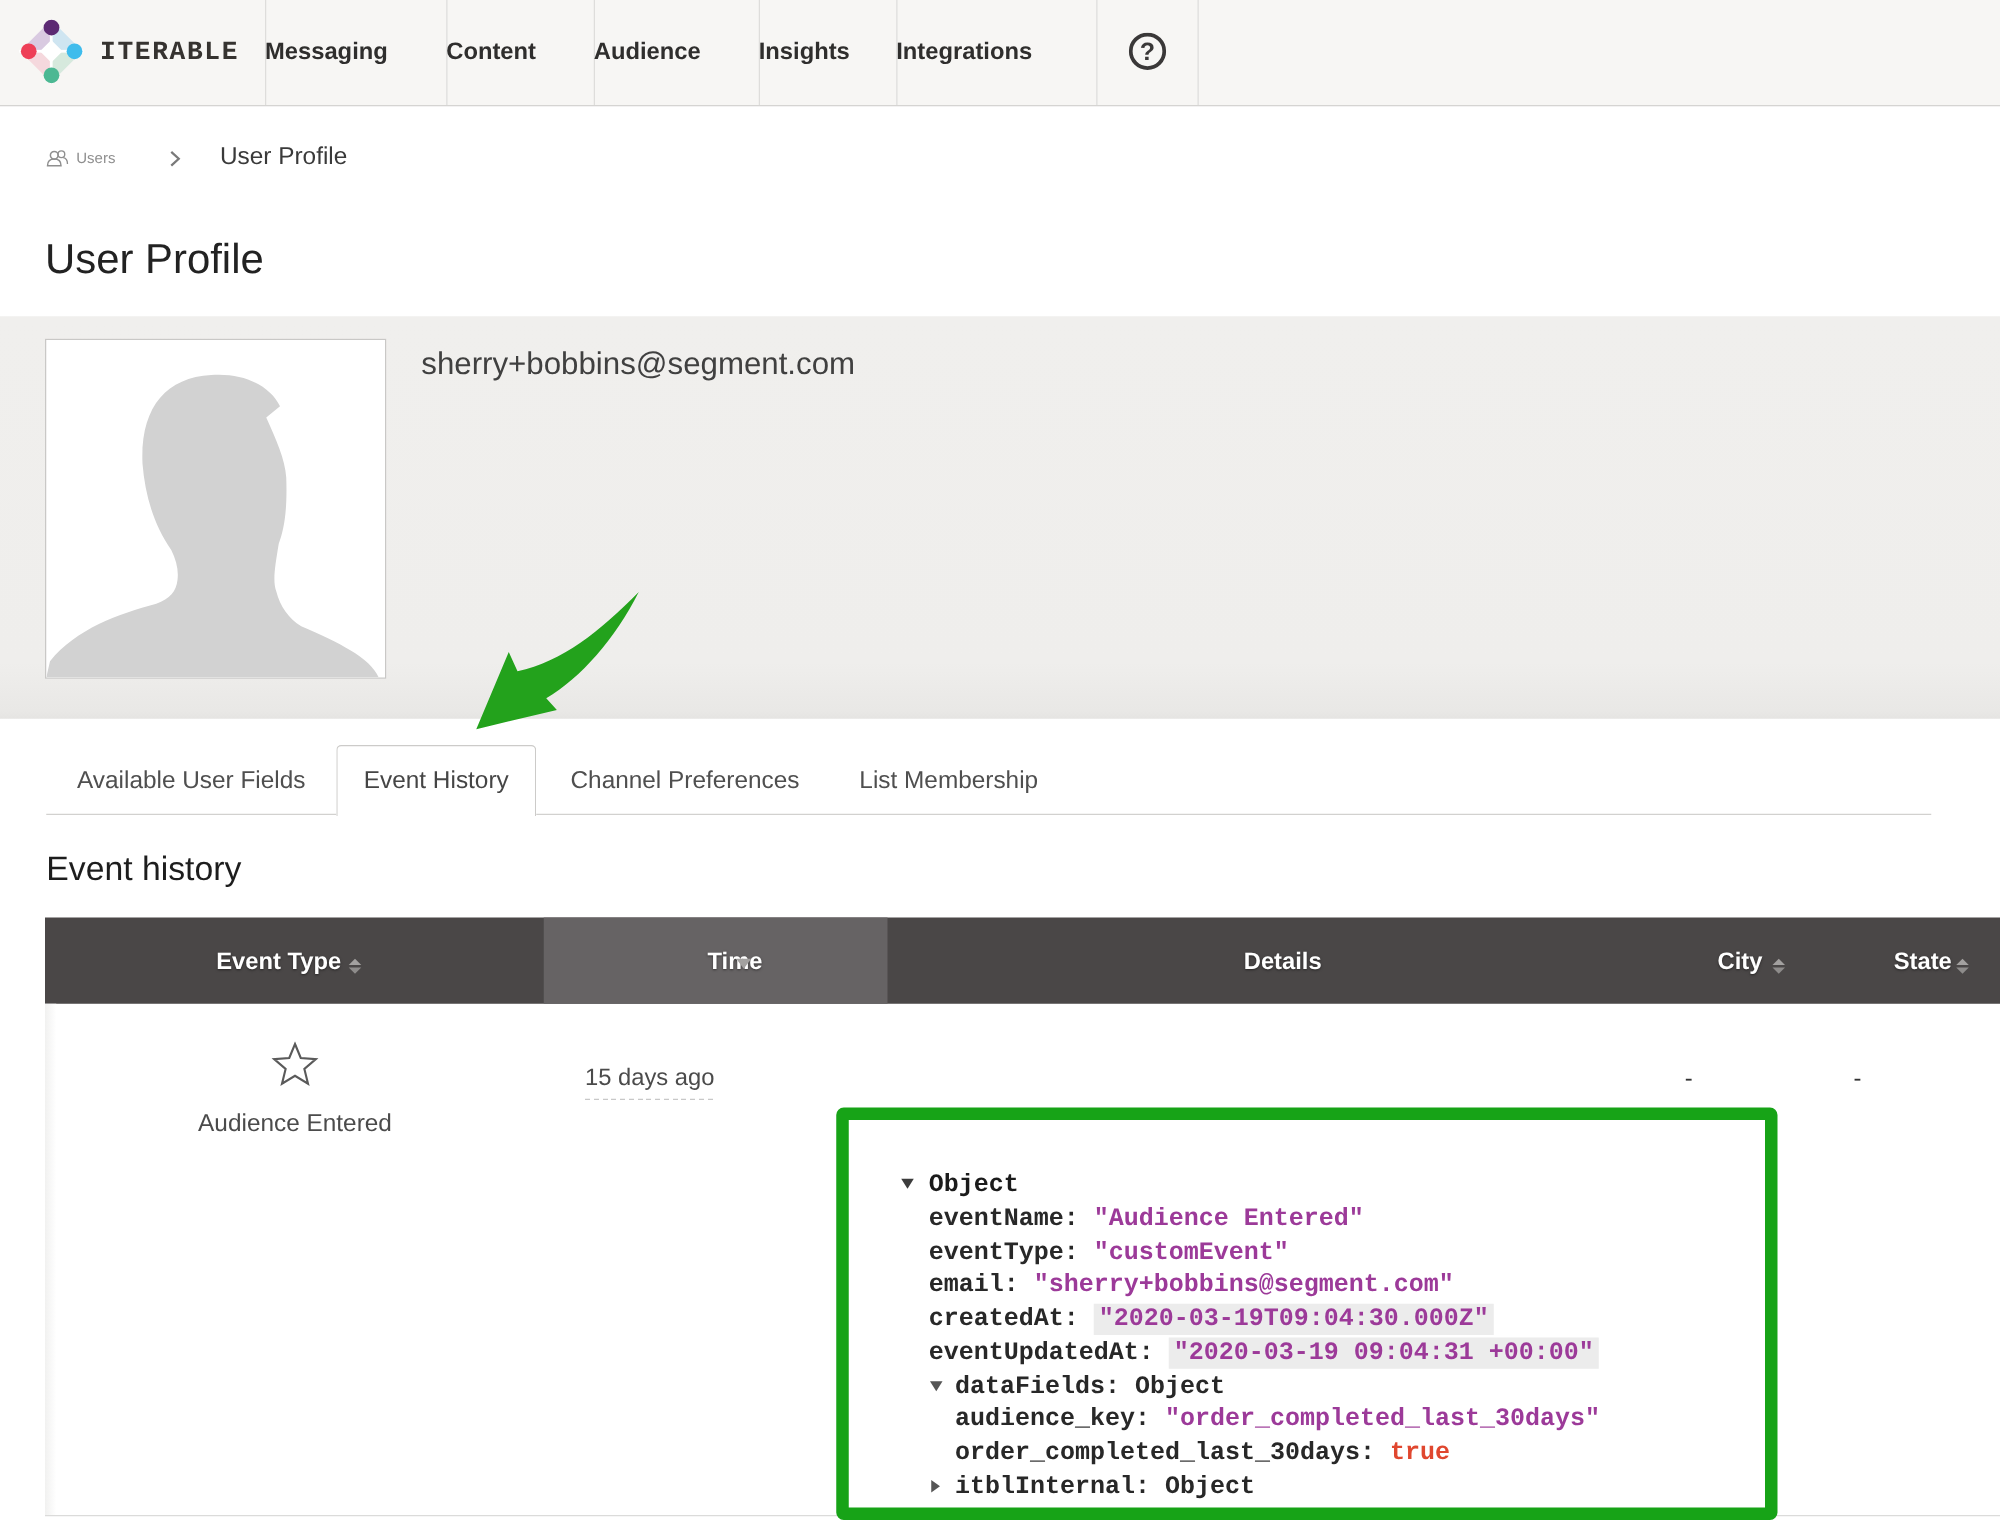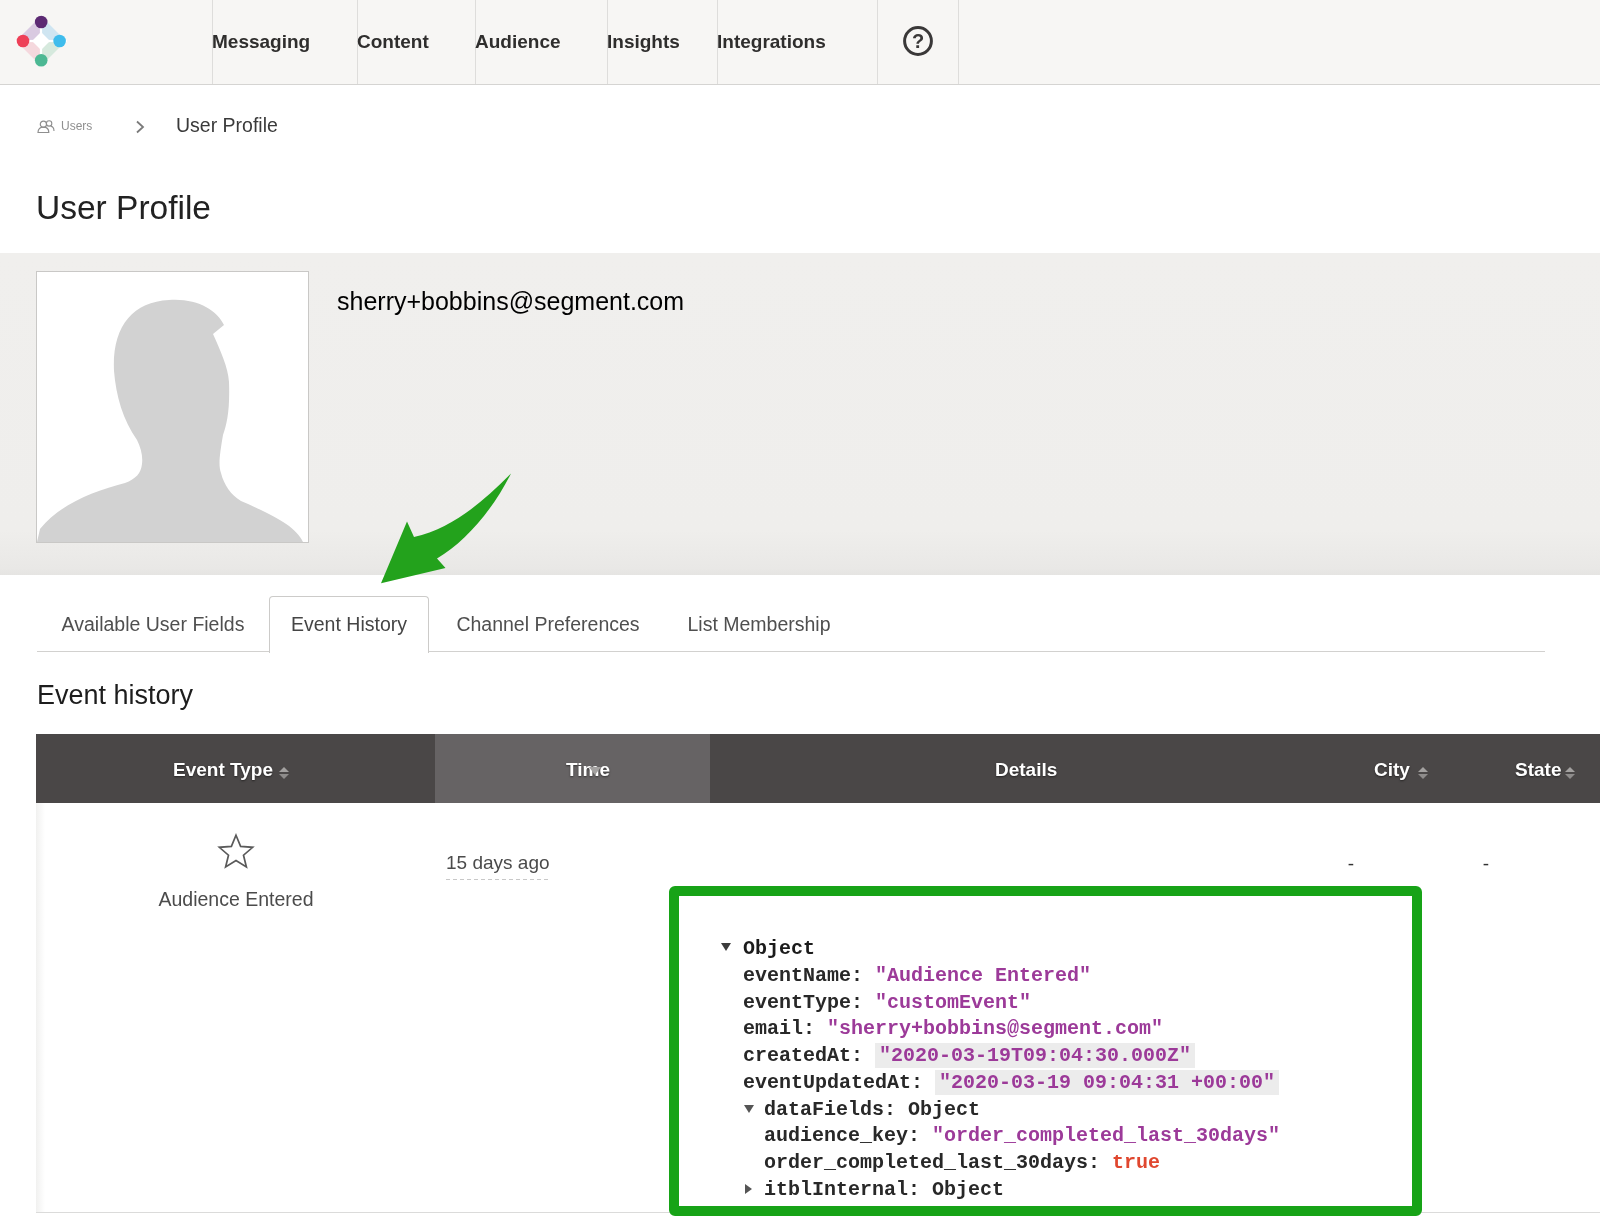--- a/index.html
+++ b/index.html
@@ -15,21 +15,21 @@
 
   
   .crumb { position:absolute; top:117px; font-size:12px; line-height:19px; }
 
   
   #h1 { position:absolute; left:36px; top:190px; font-size:33.5px; line-height:35px; color:#222; font-weight:normal; }
 
   
   #band { position:absolute; left:0; top:253px; width:1600px; height:322px; background:linear-gradient(#f0efed 0%, #efeeec 86%, #e9e8e6 98%, #e5e4e2 100%); }
   #avatarbox { position:absolute; left:36px; top:271px; width:273px; height:272px; background:#fff; border:1px solid #c9c8c6; overflow:hidden; }
-  #email { position:absolute; left:337px; top:288px; font-size:25px; line-height:26px; color:#000000; }
+  #email { position:absolute; left:337px; top:278px; font-size:25px; line-height:26px; color:#404040; }
 
   
   .tabline { position:absolute; top:651px; height:1px; background:#d2d1cf; }
   #activetab { position:absolute; left:269px; top:596px; width:160px; height:57px; background:#fff; border:1px solid #cccbc9; border-bottom:none; border-radius:4px 4px 0 0; }
   .tab { position:absolute; top:614px; font-size:19.5px; line-height:21px; color:#4f4f4f; text-align:center; }
 
   #h2 { position:absolute; left:37px; top:681px; font-size:27px; line-height:28px; color:#1d1d1d; font-weight:normal; }
 
   
   #thead { position:absolute; left:36px; top:734px; width:1564px; height:69px; background:#4a4747; }
@@ -73,20 +73,21 @@
       <polygon points="51,26 26,51 26,26" fill="#d6e9dd"></polygon>
       <rect x="24.9" y="0" width="2.2" height="52" fill="#ffffff"></rect>
       <rect x="0" y="24.9" width="52" height="2.2" fill="#ffffff"></rect>
       <polygon points="26,17 35,26 26,35 17,26" fill="#ffffff"></polygon>
       <circle cx="26.2" cy="7" r="6.3" fill="#5c2a73"></circle>
       <circle cx="8" cy="26" r="6.3" fill="#ee3f57"></circle>
       <circle cx="44.6" cy="26" r="6.3" fill="#3fbcec"></circle>
       <circle cx="26.2" cy="45.2" r="6.3" fill="#4cb893"></circle>
     </g>
   </svg>
+  <div id="brand">ITERABLE</div>
 
   <div class="navlink" style="left:212px; width:145px">Messaging</div>
   <div class="navlink" style="left:357px; width:118px">Content</div>
   <div class="navlink" style="left:475px; width:132px">Audience</div>
   <div class="navlink" style="left:607px; width:110px">Insights</div>
   <div class="navlink" style="left:717px; width:160px">Integrations</div>
 
   <svg class="abs" style="left:903px; top:26px" width="30" height="30" viewBox="0 0 30 30">
     <circle cx="15" cy="15" r="13.4" fill="none" stroke="#3a3838" stroke-width="3"></circle>
     <text x="15" y="22" text-anchor="middle" font-family="Liberation Sans" font-size="20" font-weight="bold" fill="#3a3838">?</text>
@@ -161,21 +162,21 @@
   <div class="sortup" style="left:1565px; top:767px"></div>
   <div class="sortdown" style="left:1565px; top:774px"></div>
 
   <div id="leftstrip"></div>
   <div id="rowborder"></div>
 
   <svg class="abs" style="left:217px; top:833px" width="38" height="37" viewBox="0 0 38 37">
     <path d="M19 2.2 L23.6 13.4 L35.7 14.3 L26.5 22.2 L29.4 34 L19 27.6 L8.6 34 L11.5 22.2 L2.3 14.3 L14.4 13.4 Z" fill="none" stroke="#5a5a5a" stroke-width="1.7" stroke-linejoin="miter"></path>
   </svg>
   <div class="abs rowtxt" style="left:136px; top:888px; width:200px; text-align:center; font-size:19.5px;">Audience Entered</div>
-  <div class="abs" style="left:446px; top:852px;text-decoration:underline;">
+  <div class="abs" style="left:468px; top:852px;text-decoration:underline;">
     <span class="rowtxt" style="font-size:19px; display:inline-block; padding-bottom:6px; background:repeating-linear-gradient(90deg,#c8c8c8 0 4px,transparent 4px 7px) left bottom/100% 1.5px no-repeat;">15 days ago</span>
   </div>
   <div class="abs rowtxt" style="left:1341px; top:853px; width:20px; text-align:center; color:#333; font-size:19px">-</div>
   <div class="abs rowtxt" style="left:1476px; top:853px; width:20px; text-align:center; color:#333; font-size:19px">-</div>
 
   <div id="jsonbox"></div>
   <div class="tri-d" style="left:721px; top:943px"></div>
   <div class="jl" style="left:743px; top:938px; color:#1b1b1b">Object</div>
   <div class="jl" style="left:743px; top:965px">eventName: <span class="pv">"Audience Entered"</span></div>
   <div class="jl" style="left:743px; top:992px">eventType: <span class="pv">"customEvent"</span></div>

